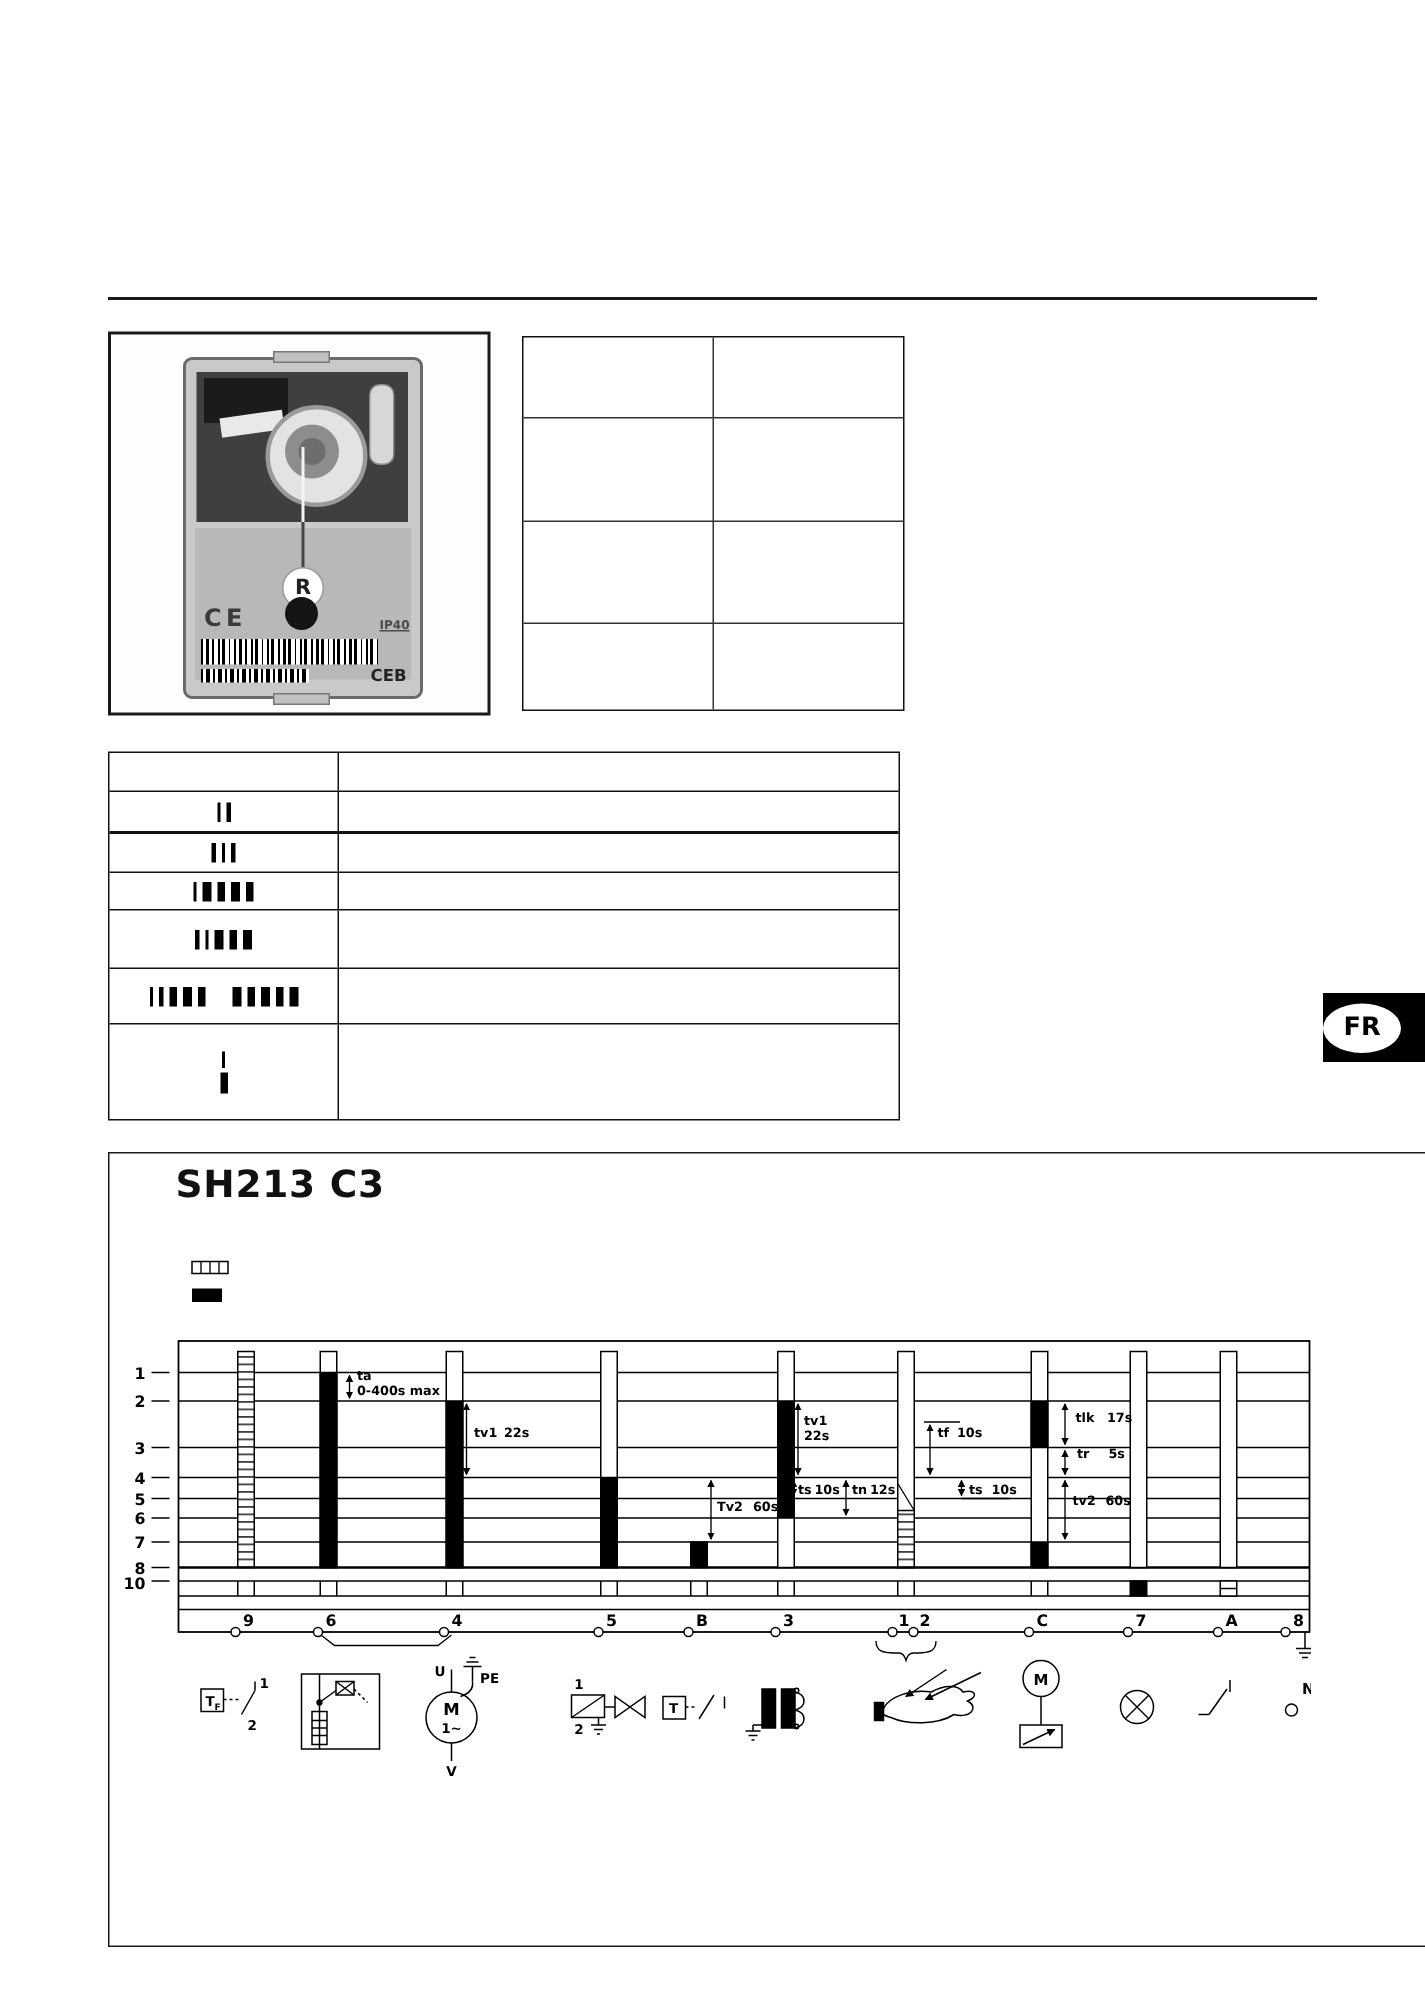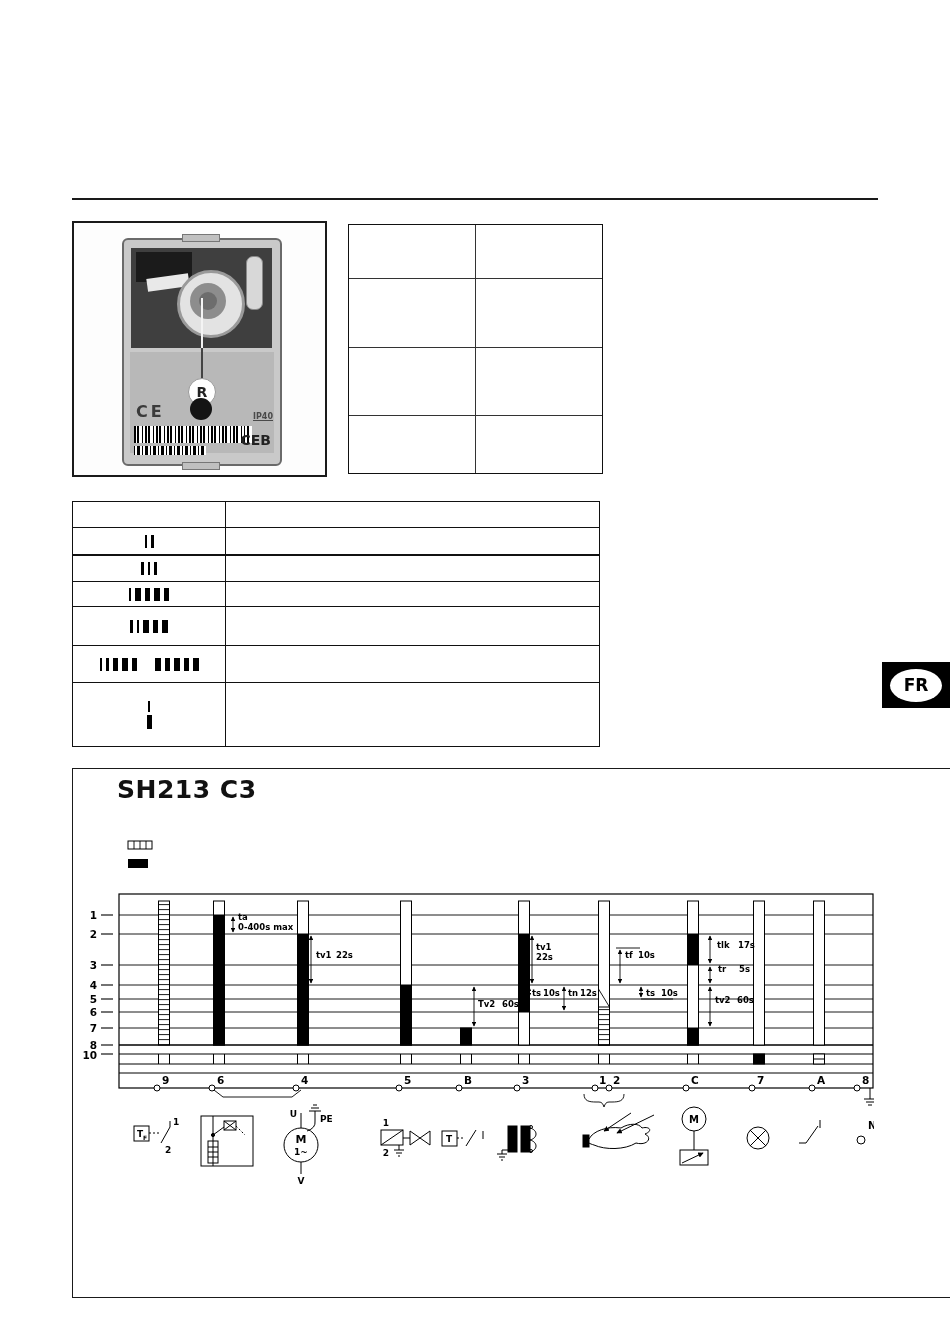--- a/index.html
+++ b/index.html
@@ -28,21 +28,21 @@
   .leader2{position:absolute;left:77px;top:108px;width:2px;height:30px;background:#444;}
   .r-circle{position:absolute;left:64px;top:138px;width:26px;height:26px;border-radius:50%;background:#fff;border:1px solid #999;
             display:flex;align-items:center;justify-content:center;font-weight:bold;font-size:14px;color:#222;}
   .ce{position:absolute;left:12px;top:162px;font-size:16px;letter-spacing:3px;color:#3a3a3a;font-weight:bold;}
   .blackdot{position:absolute;left:66px;top:158px;width:22px;height:22px;border-radius:50%;background:#141414;}
   .ip{position:absolute;right:7px;top:172px;font-size:8px;font-weight:bold;color:#4a4a4a;text-decoration:underline;}
   .bc1{position:absolute;left:10px;top:186px;width:118px;height:17px;background:
        repeating-linear-gradient(90deg,#000 0 1.5px,#fff 1.5px 3px,#000 3px 5px,#fff 5px 7.5px,#000 7.5px 8.5px,#fff 8.5px 11px);}
   .bc2{position:absolute;left:10px;top:206px;width:72px;height:9px;background:
        repeating-linear-gradient(90deg,#000 0 1.5px,#fff 1.5px 3.5px,#000 3.5px 6px,#fff 6px 8px);}
-  .ceb{position:absolute;right:9px;top:192px;font-size:14px;font-weight:bold;color:#222;}
+  .ceb{position:absolute;right:9px;top:204px;font-size:11px;font-weight:bold;color:#222;}
 
   
   .info-table{left:348px;top:224px;width:255px;height:250px;border:1.5px solid #111;box-sizing:border-box;
               display:grid;grid-template-columns:1fr 1fr;grid-template-rows:54px 69px 68px 1fr;}
   .info-table .cell{border-right:1px solid #333;border-bottom:1px solid #333;}
   .info-table .cell:nth-child(2n){border-right:none;}
   .info-table .cell:nth-child(7),.info-table .cell:nth-child(8){border-bottom:none;}
 
   
   .flash-table{left:72px;top:501px;width:528px;height:246px;border:1.5px solid #111;box-sizing:border-box;}
@@ -53,21 +53,21 @@
   .desc-cell{flex:1;}
   .code-cell.stacked{flex-direction:column;gap:3px;}
   .fb{display:block;background:#000;}
   .fb.thin{width:2.5px;height:13px;}
   .fb.thick{width:5.5px;height:13px;}
   .fb.gap{width:10px;height:13px;background:transparent;}
   .stacked .fb.thin{height:11px;}
   .stacked .fb.thick{width:5px;height:14px;}
 
   
-  .fr-badge{left:882px;top:662px;width:68px;height:46px;background:#000;display:flex;align-items:center;justify-content:center;}
+  .fr-badge{left:882px;top:662px;width:68px;height:46px;background:#000;display:flex;align-items:center;justify-content:flex-start;}
   .fr-ellipse{width:52px;height:33px;background:#fff;border-radius:50%;display:flex;align-items:center;justify-content:center;
               font-weight:bold;font-size:17px;color:#000;}
 
   
   .figure{left:72px;top:768px;width:936px;height:530px;border:1.5px solid #1a1a1a;box-sizing:border-box;text-decoration:underline;}
   .fig-title{position:absolute;left:44px;top:6px;font-size:25px;font-weight:bold;letter-spacing:0.5px;color:#111;}
   svg text{font-family:"DejaVu Sans","Liberation Sans",sans-serif;}
 </style>
 </head>
 <body>

